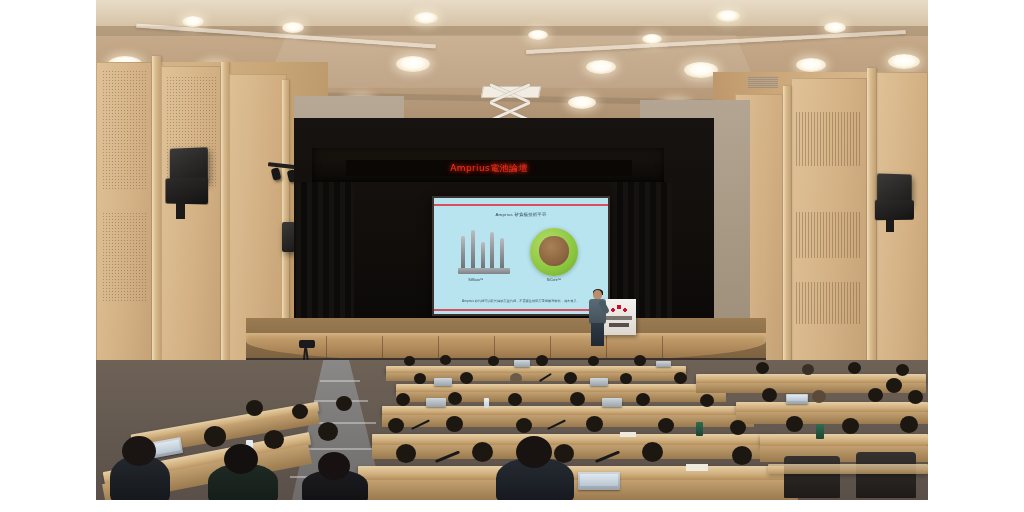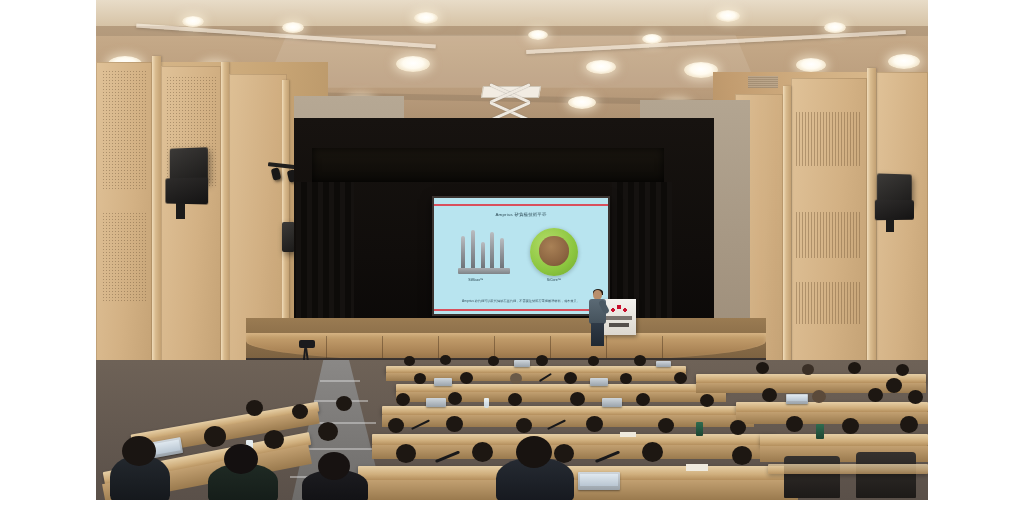--- a/index.html
+++ b/index.html
@@ -414,20 +414,23 @@
       <div class="track-bar" style="left:172px;top:164px;width:34px;height:4px;transform:rotate(6deg);"></div>
       <div class="spotlight" style="left:176px;top:168px;width:8px;height:12px;transform:rotate(-14deg);"></div>
       <div class="spotlight" style="left:192px;top:170px;width:8px;height:12px;transform:rotate(-14deg);"></div>
     </div>
 
     <div class="prosc-dark"></div>
     <div class="curtain" style="left:200px;top:182px;width:58px;height:168px;"></div>
     <div class="curtain" style="left:516px;top:182px;width:60px;height:160px;"></div>
 
     <div class="header-band"></div>
+    <div class="led-sign">
+      <span class="led-text">Amprius電池論壇</span>
+    </div>
 
     <div class="screen-frame">
       <div class="screen-surface">
         <div class="slide-rule" style="top:6px;"></div>
         <div class="slide-rule" style="bottom:3px;"></div>
         <div class="slide-title">Amprius 矽負極技術平臺</div>
 
         <div class="si-nanowire-group">
           <div class="nw-base"></div>
           <div class="nw" style="left:3px;height:32px;"></div>

